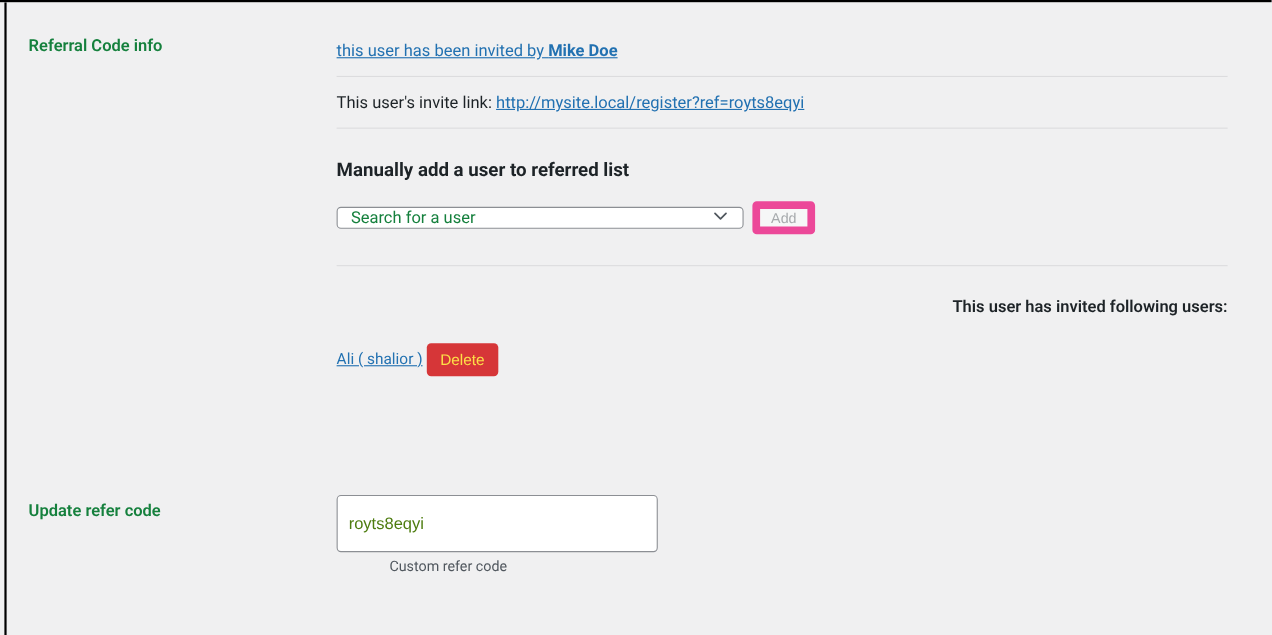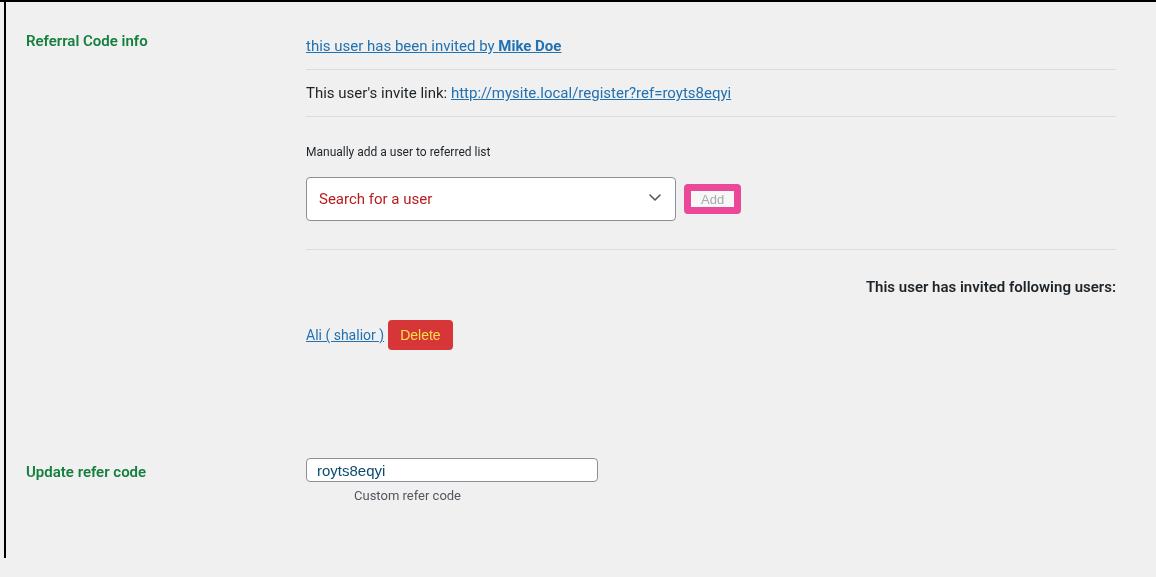--- a/index.html
+++ b/index.html
@@ -60,44 +60,44 @@
     }
     .invited-by-name {
       font-weight: 700;
     }
     .invite-link-row {
       font-size: 15px;
       padding-top: 14px;
       padding-bottom: 14px;
     }
     .manual-add-label {
-      font-weight: 400;
-      font-size: 12px;
+      font-weight: 700;
+      font-size: 17px;
       padding-top: 18px;
       padding-bottom: 18px;
       color: #1d2327;
     }
     .add-row {
       display: flex;
       align-items: center;
       gap: 8px;
       padding-bottom: 18px;
     }
     .select-box {
       position: relative;
       width: 370px;
-      height: 44px;
+      height: 20px;
       background: #fff;
       border: 1px solid #8c8f94;
       border-radius: 4px;
       display: flex;
       align-items: center;
       padding: 0 12px;
       font-size: 15px;
-      color: #b91c1c;
+      color: #15803d;
       cursor: pointer;
     }
     .select-arrow {
       margin-left: auto;
       color: #50575e;
     }
     .btn-add {
       height: 30px;
       padding: 0 10px;
       background: #f6f7f7;
@@ -125,27 +125,27 @@
       background: #d63638;
       color: #fde047;
       border: none;
       border-radius: 4px;
       padding: 7px 12px;
       font-size: 14px;
       cursor: pointer;
     }
     .text-input {
       width: 292px;
-      height: 24px;
+      height: 52px;
       padding: 0 10px;
       border: 1px solid #8c8f94;
       border-radius: 4px;
       font-size: 15px;
       background: #fff;
-      color: #0c4a6e;
+      color: #4d7c0f;
     }
     .description {
       font-size: 13px;
       color: #50575e;
       margin-top: 6px;
       margin-left: 48px;
     }
     .content-cell {
       max-width: 820px;
     }

